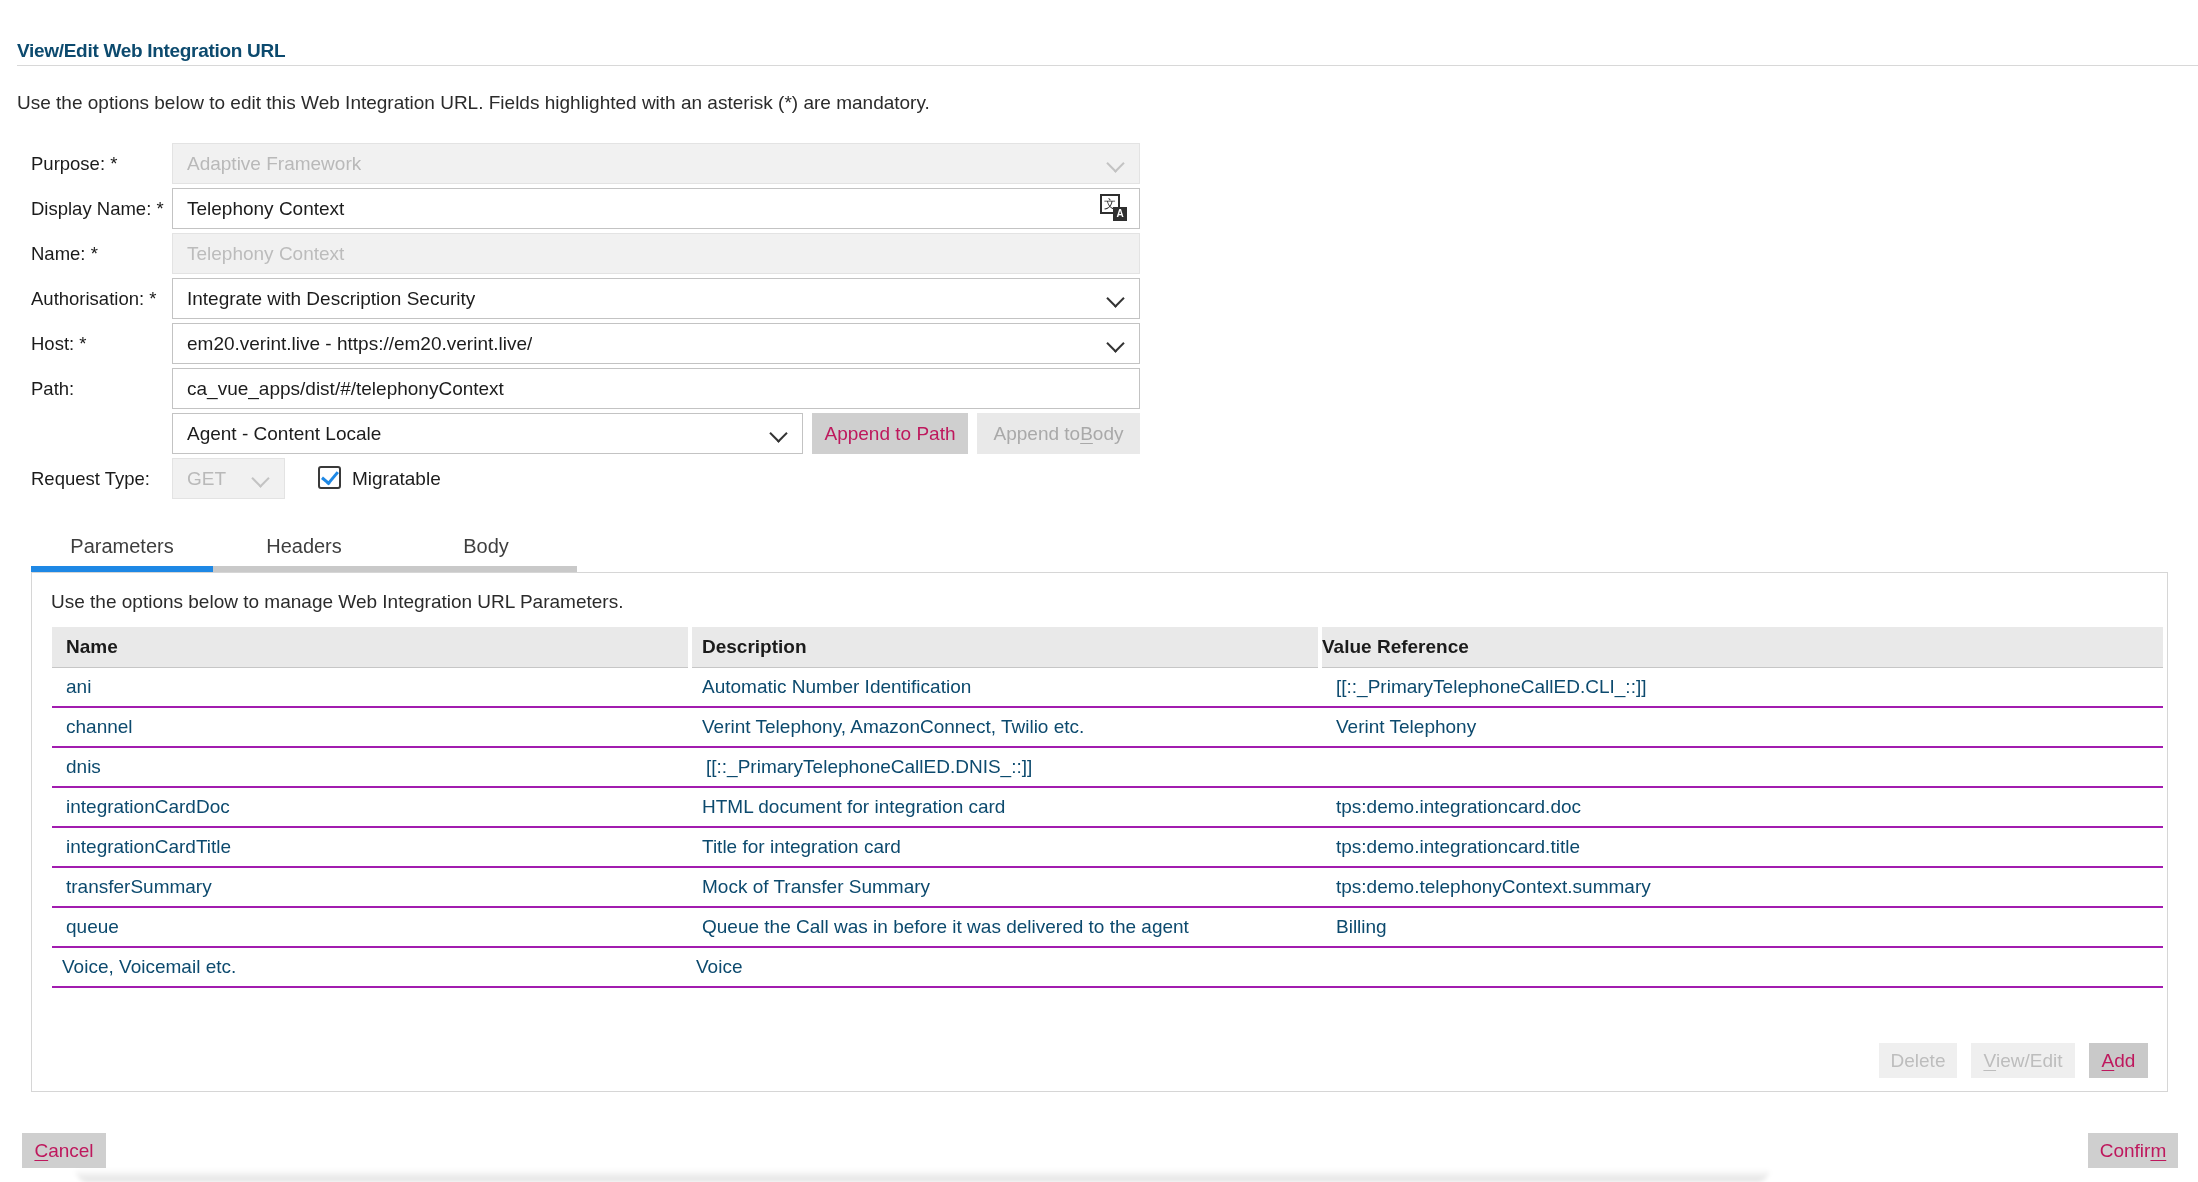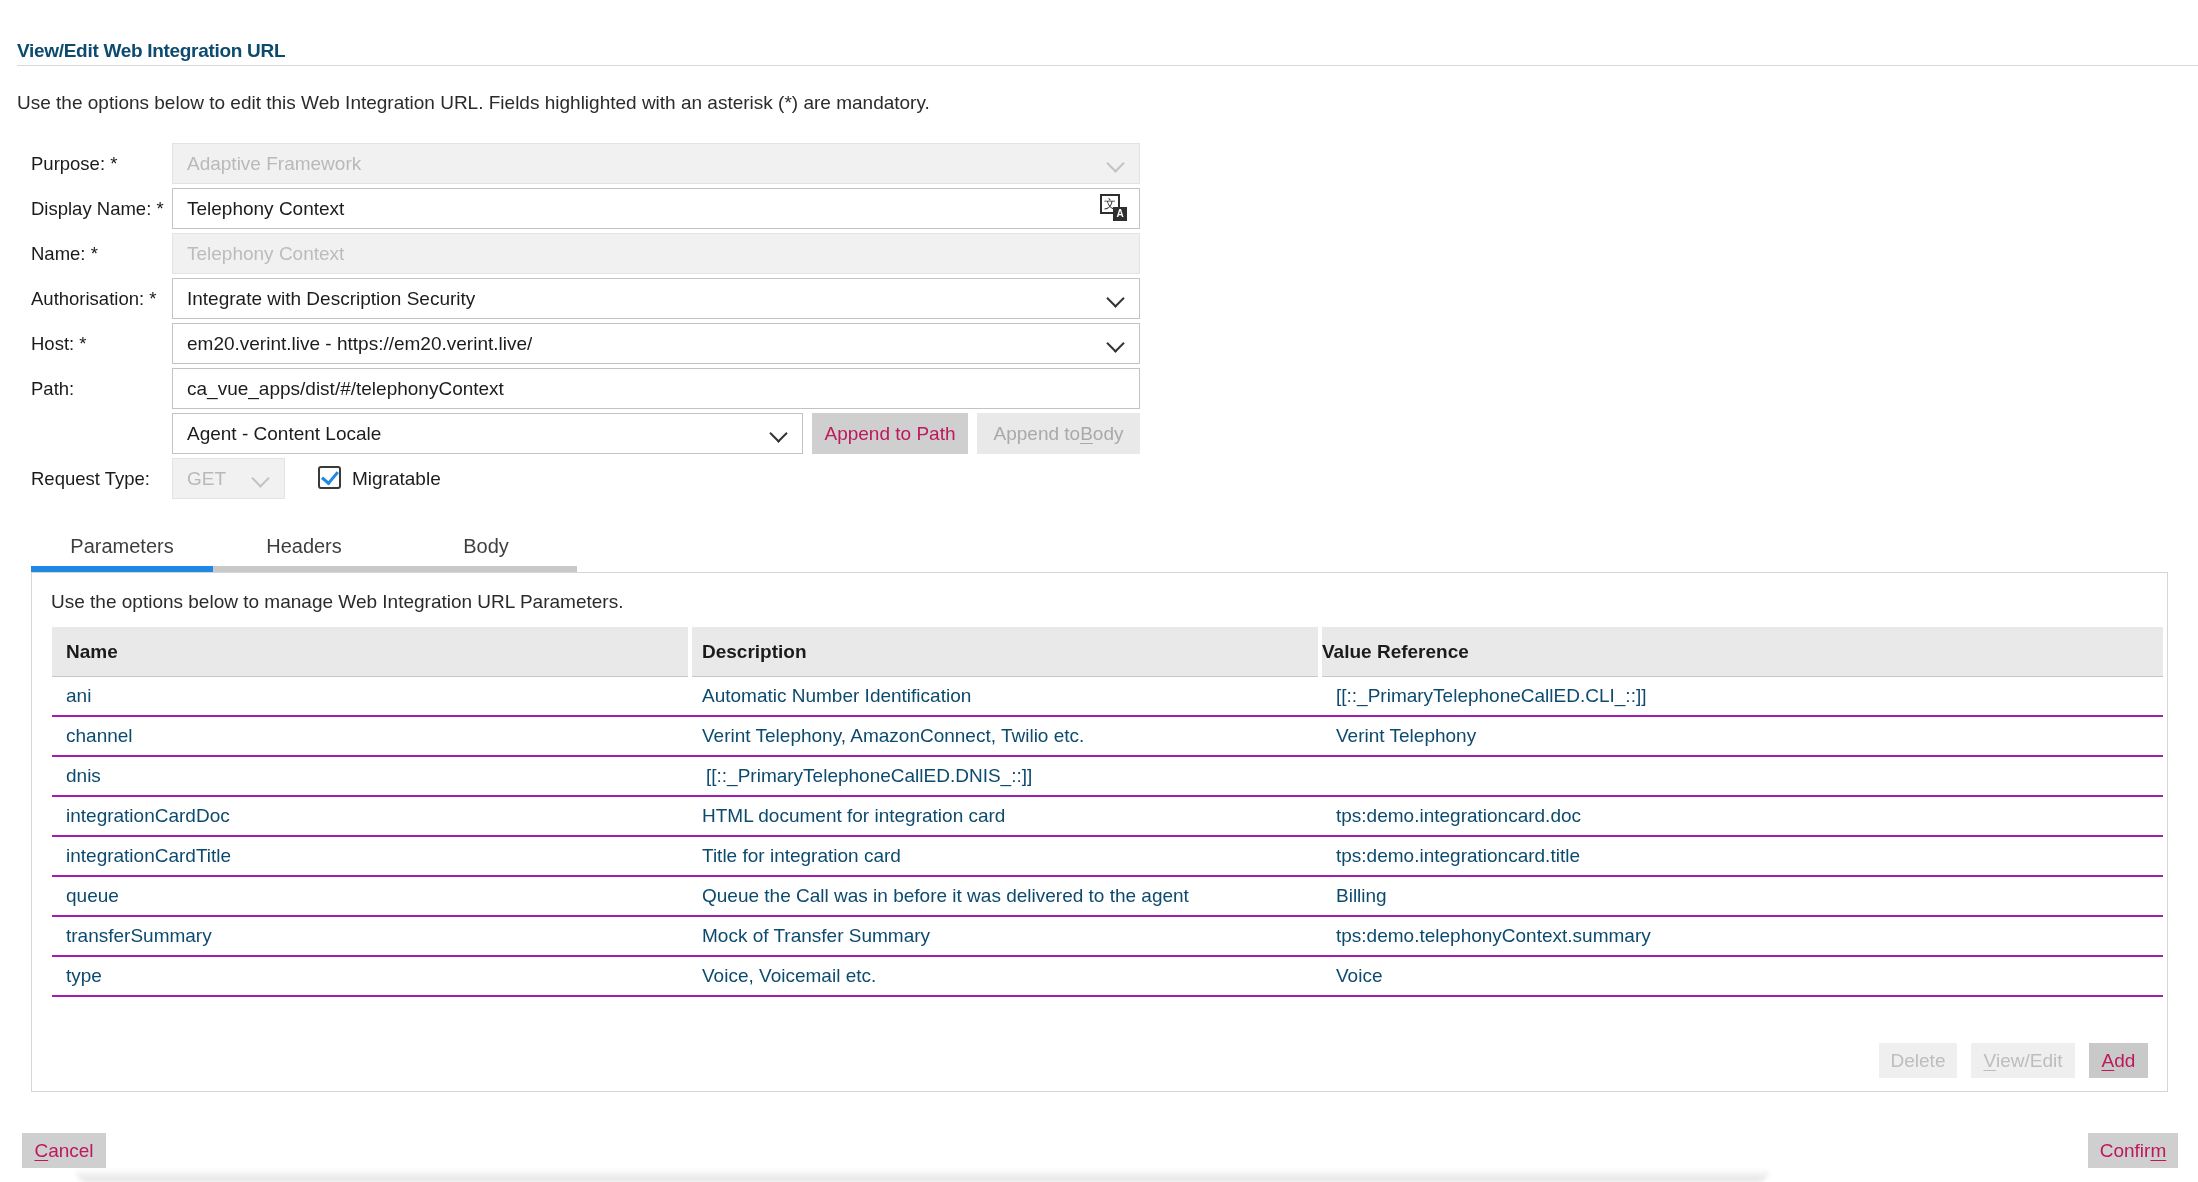--- a/index.html
+++ b/index.html
@@ -46,21 +46,21 @@
 
   .tabs{left:31px;top:527px;width:546px;height:46px;display:flex;}
   .tab{flex:1;position:relative;text-align:center;font-size:20px;color:#3e3e3e;padding-top:8px;cursor:pointer;}
   .tab .bar{position:absolute;left:0;right:0;bottom:0;height:7px;background:#c9c9c9;}
   .tab.active .bar{background:#1e88e5;}
 
   .panel{left:31px;top:572px;width:2137px;height:520px;border:1px solid #d6d6d6;
          box-sizing:border-box;background:#fff;}
   .panel-sub{position:absolute;left:19px;top:18px;font-size:19px;color:#2b2b2b;}
   .ptable{position:absolute;left:20px;top:54px;width:2111px;}
-  .thead{display:flex;gap:4px;height:50px;}
+  .thead{display:flex;gap:4px;height:41px;}
   .th{background:#e9e9e9;border-bottom:1px solid #c6c6c6;display:flex;align-items:center;
       font-weight:bold;font-size:19px;color:#1b1b1b;box-sizing:border-box;}
   .th1{width:636px;padding-left:14px;}
   .th2{width:626px;padding-left:10px;}
   .th3{flex:1;}
   .tr{display:flex;height:38px;border-bottom:2px solid #a21caf;align-items:center;
       font-size:19px;color:#0c4a6e;}
   .td1{width:640px;padding-left:14px;box-sizing:border-box;white-space:nowrap;}
   .td2{width:630px;padding-left:10px;box-sizing:border-box;white-space:nowrap;}
   .td3{flex:1;padding-left:14px;box-sizing:border-box;white-space:nowrap;}
@@ -181,31 +181,30 @@
         <div class="td1">integrationCardDoc</div>
         <div class="td2">HTML document for integration card</div>
         <div class="td3">tps:demo.integrationcard.doc</div>
       </div>
       <div class="tr">
         <div class="td1">integrationCardTitle</div>
         <div class="td2">Title for integration card</div>
         <div class="td3">tps:demo.integrationcard.title</div>
       </div>
       <div class="tr">
+        <div class="td1">transferSummary</div>
+        <div class="td2">Mock of Transfer Summary</div>
+        <div class="td3">tps:demo.telephonyContext.summary</div>
+      </div>
+      <div class="tr">
         <div class="td1">queue</div>
         <div class="td2">Queue the Call was in before it was delivered to the agent</div>
         <div class="td3">Billing</div>
       </div>
       <div class="tr">
-        <div class="td1">transferSummary</div>
-        <div class="td2">Mock of Transfer Summary</div>
-        <div class="td3">tps:demo.telephonyContext.summary</div>
-      </div>
-      <div class="tr">
-        <div class="td1">type</div>
         <div class="td2">Voice, Voicemail etc.</div>
         <div class="td3">Voice</div>
       </div>
     </div>
 
     <div class="panel-actions">
       <button class="btn dis w-del">
         <span>Delete</span>
           <span class="ak"></span>
           <span></span>

